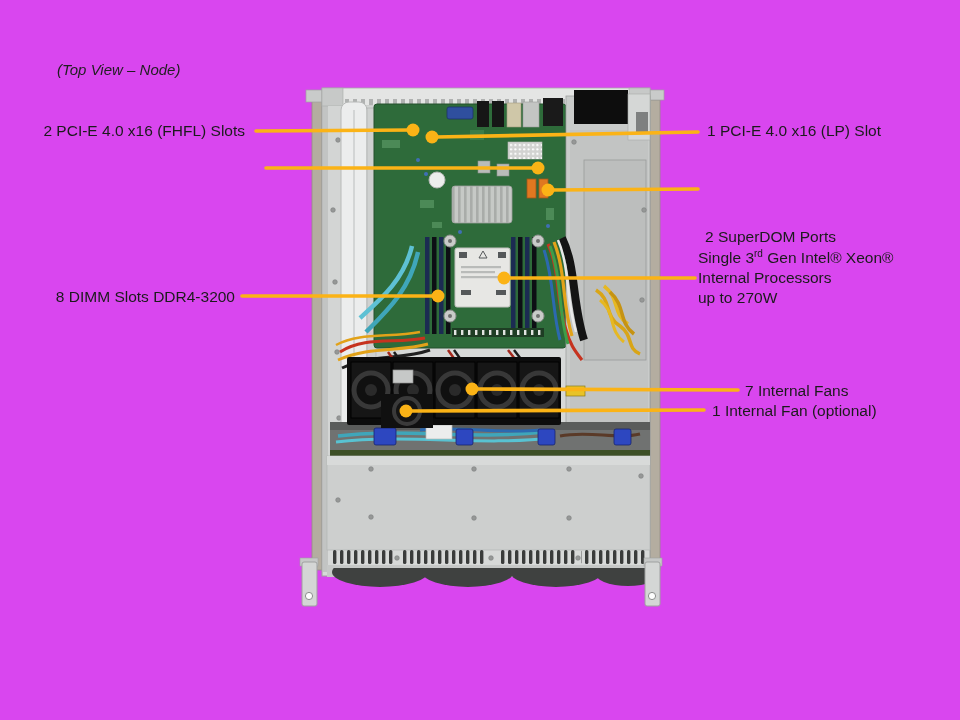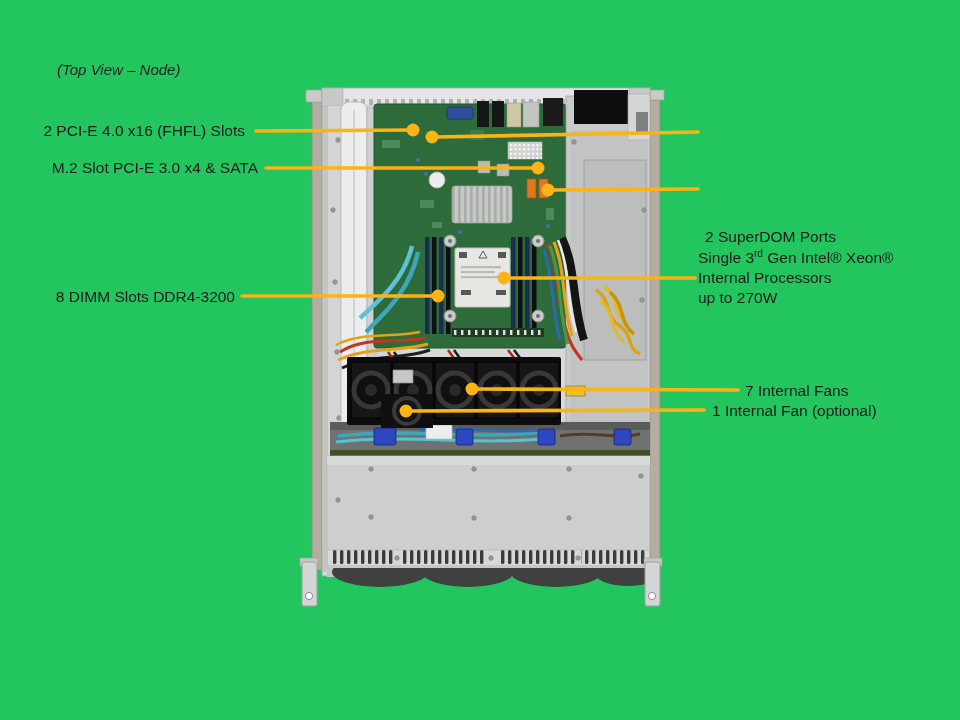--- a/index.html
+++ b/index.html
@@ -1,16 +1,16 @@
 <!DOCTYPE html>
 <html><head>
 <meta charset="utf-8">
 <style>
   html,body{margin:0;padding:0;background:#ffffff;}
-  .stage{position:relative;width:960px;height:720px;background:#22c55e;overflow:hidden;
+  .stage{position:relative;width:960px;height:720px;background:#d946ef;overflow:hidden;
          font-family:"Liberation Sans","DejaVu Sans",sans-serif;color:#1b1b1b;}
   .title{position:absolute;left:57px;top:61px;font-size:15px;font-style:italic;
          color:#1f1f1f;white-space:nowrap;}
   .lbl{position:absolute;font-size:15.5px;line-height:19px;color:#1b1b1b;white-space:nowrap;}
   .lbl-right-align{text-align:left;}
   .cpu-block{position:absolute;left:698px;top:248px;width:216px;text-align:left;
              font-size:15.5px;line-height:20px;color:#1b1b1b;}
   .cpu-block sup{font-size:10px;line-height:0;}
   svg{position:absolute;left:0;top:0;}
 </style>
@@ -281,24 +281,24 @@
         <line x1="704" y1="410" x2="410" y2="411" stroke="#FBB316" stroke-width="3.6"></line>
         <circle cx="406" cy="411" r="6.5" fill="#FBB316"></circle>
       </g>
     </g>
   </svg>
 
   <div class="title">(Top View – Node)</div>
 
   <div class="lbl lbl-right-align" style="right:715px;top:121px;">2 PCI-E 4.0 x16 (FHFL) Slots</div>
 
-  <div class="lbl lbl-right-align" style="right:702px;top:158px;">M.2 Slot PCI-E 3.0 x4 &amp; SATA</div>
 
   <div class="lbl lbl-right-align" style="right:725px;top:287px;">8 DIMM Slots DDR4-3200</div>
 
+  <div class="lbl" style="left:707px;top:121px;">1 PCI-E 4.0 x16 (LP) Slot</div>
 
   <div class="lbl" style="left:705px;top:180px;margin-top:47px;">2 SuperDOM Ports</div>
 
   <div class="cpu-block">
     <div><span>Single 3</span><sup>rd</sup><span> Gen Intel® Xeon®</span></div>
     <div>Internal Processors</div>
     <div>up to 270W</div>
   </div>
 
   <div class="lbl" style="left:745px;top:381px;">7 Internal Fans</div>

